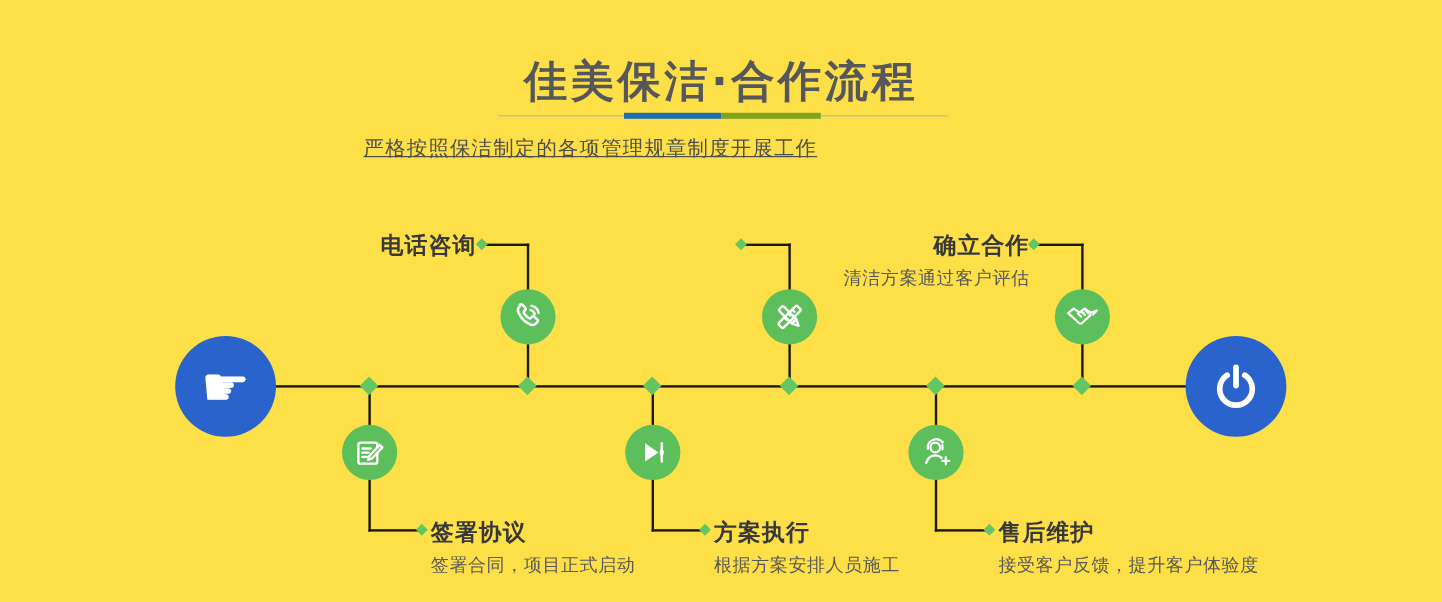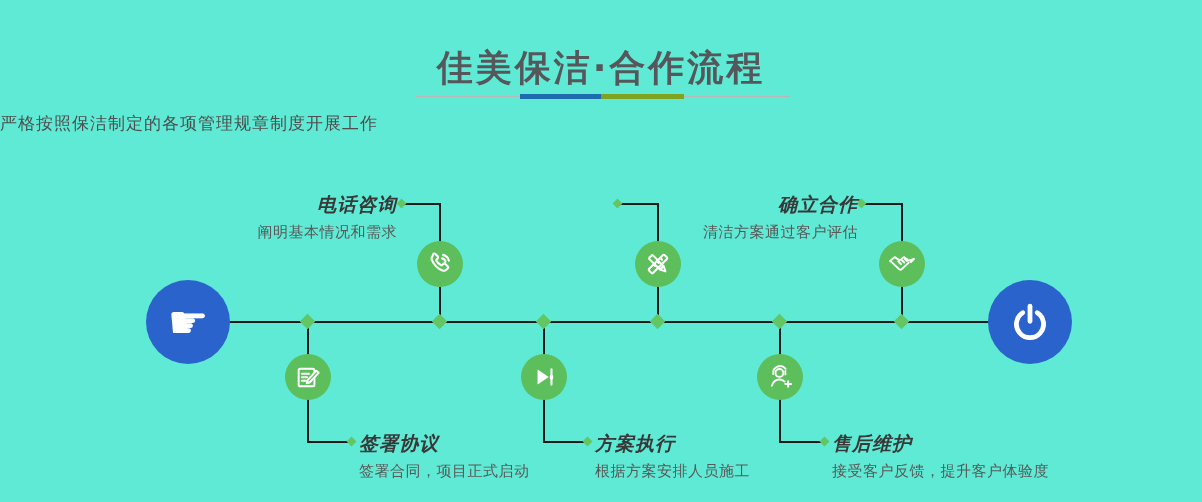--- a/index.html
+++ b/index.html
@@ -1,45 +1,45 @@
 <!DOCTYPE html>
 <html><head>
 <meta charset="utf-8">
 <style>
   * { margin:0; padding:0; box-sizing:border-box; }
   html,body { background:#ffffff; }
   .canvas {
-    position:relative; width:1202px; height:502px; background:#5eead4;
+    position:relative; width:1202px; height:502px; background:#fde047;
     font-family:"DejaVu Sans","Liberation Sans",sans-serif; overflow:hidden;
   }
   .page-title {
     position:absolute; left:0; top:44px; width:1202px; text-align:center;
     font-size:36px; font-weight:bold; color:#56575b; letter-spacing:3px;
   }
   .divider-base { position:absolute; left:415px; top:96px; width:375px; height:1px; background:#b7b7b7; }
   .divider-seg { position:absolute; top:94px; height:5px; }
   .divider-blue { left:520px; width:81px; background:#1d6cad; }
   .divider-green { left:601px; width:83px; background:#7ea41f; }
   .page-subtitle {
-    position:absolute; left:0; top:112px; width:984px; text-align:left;
-    font-size:17px; color:#4e4e4e; letter-spacing:1px;
+    position:absolute; left:0; top:112px; width:984px; text-align:center;
+    font-size:17px; color:#4e4e4e; letter-spacing:1px;text-decoration:underline;
   }
   .hline, .vline { position:absolute; background:#1a1a1a; z-index:1; }
   .hline { height:2px; }
   .vline { width:2px; }
   .diamond { position:absolute; background:#63c663; transform:rotate(45deg); z-index:3; }
   .diamond.junction { width:11px; height:11px; }
   .diamond.small { width:7px; height:7px; }
   .circle { position:absolute; border-radius:50%; display:flex; align-items:center; justify-content:center; z-index:2; }
   .circle.green { width:46px; height:46px; background:#5cbf5c; }
   .circle.blue { width:84px; height:84px; background:#2b63cc; }
   .circle svg { display:block; }
   .hand-glyph { color:#ffffff; font-size:46px; line-height:1; font-family:"DejaVu Sans",sans-serif; }
   .step-label { position:absolute; z-index:4; }
-  .step-label .t { font-size:19px; font-weight:600; color:#383838; letter-spacing:1px;font-style:italic; }
+  .step-label .t { font-size:19px; font-weight:600; color:#383838; letter-spacing:1px; }
   .step-label .d { font-size:15px; color:#595959; margin-top:5px; letter-spacing:0.5px; }
   .align-r { text-align:right; }
   .align-l { text-align:left; }
 </style>
 </head>
 <body>
 
 <div class="canvas">
 
   <div class="page-title">佳美保洁·合作流程</div>
@@ -137,21 +137,20 @@
       <circle cx="11.5" cy="8.5" r="3.4"></circle>
       <path d="M6.2 9.5a6 6 0 0 1 10.6-4.6"></path>
       <path d="M16.6 6.8v3"></path>
       <path d="M5 19.5c1.2-4 4-5.4 6.5-5.4 1.6 0 3.2.5 4.5 1.8"></path>
       <path d="M16.5 18h5M19 15.5v5"></path>
     </svg>
   </div>
 
   <div class="step-label align-r" style="left:150px; top:192px; width:247px;">
     <div class="t">电话咨询</div>
-    <div class="d">阐明基本情况和需求</div>
   </div>
   <div class="step-label align-l" style="left:359px; top:431px; width:260px;">
     <div class="t">签署协议</div>
     <div class="d">签署合同，项目正式启动</div>
   </div>
 
   <div class="step-label align-r" style="left:611px; top:192px; width:247px;">
     <div class="t">确立合作</div>
     <div class="d">清洁方案通过客户评估</div>
   </div>

